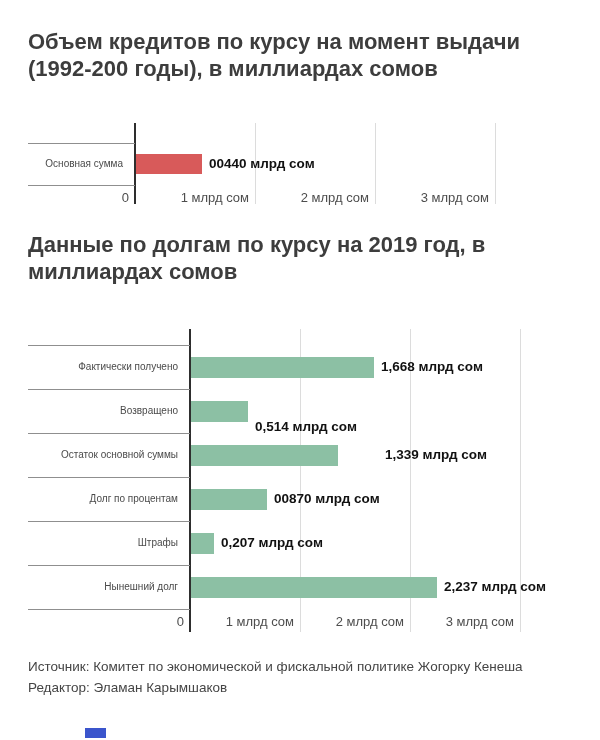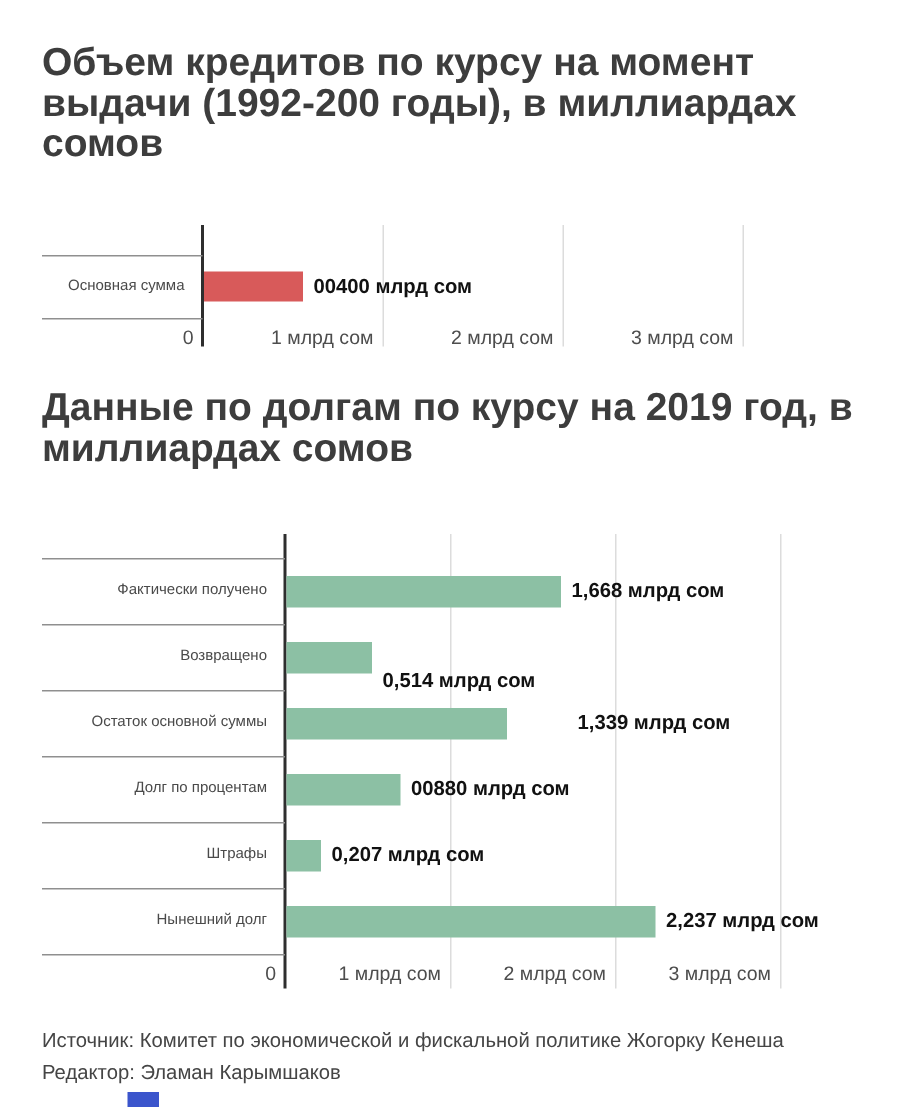--- a/index.html
+++ b/index.html
@@ -6,21 +6,21 @@
   .page{
     position:relative;
     width:600px;height:740px;
     background:#ffffff;
     overflow:hidden;
     font-family:"Liberation Sans","DejaVu Sans",sans-serif;
   }
   .chart-title{
     margin:0 0 0 28px;
     width:552px;
-    font-size:26px;
+    font-size:22px;
     line-height:27px;
     font-weight:700;
     color:#3d3d3d;
     letter-spacing:0;
   }
   .title-1{padding-top:28px;}
   .title-2{padding-top:27px;}
   .chart{
     position:relative;
     margin-left:28px;
@@ -74,21 +74,21 @@
   <h2 class="chart-title title-1">Объем кредитов по курсу на момент выдачи (1992-200 годы), в миллиардах сомов</h2>
 
   <div class="chart chart-1" style="height: 81px;">
       <div class="axisline" style="left: 106px; height: 81px;"></div>
       <div class="gridline" style="left: 227px; height: 81px;"></div>
       <div class="gridline" style="left: 347px; height: 81px;"></div>
       <div class="gridline" style="left: 467px; height: 81px;"></div>
       <div class="rowline" style="top: 20px; width: 107px;"></div>
       <div class="cat" style="top: 20px; width: 95px; height: 42px; line-height: 42px;">Основная сумма</div>
       <div class="bar" style="left: 108px; top: 31px; width: 66px; height: 20px; background: rgb(216, 90, 90);"></div>
-      <div class="val" style="left: 181px; top: 20px; height: 42px; line-height: 42px;">00400 млрд сом</div>
+      <div class="val" style="left: 181px; top: 20px; height: 42px; line-height: 42px;">00440 млрд сом</div>
       <div class="rowline" style="top: 62px; width: 107px;"></div>
       <div class="tick" style="left: -99px; top: 67px;">0</div>
       <div class="tick" style="left: 21px; top: 67px;">1 млрд сом</div>
       <div class="tick" style="left: 141px; top: 67px;">2 млрд сом</div>
       <div class="tick" style="left: 261px; top: 67px;">3 млрд сом</div>
     </div>
 
   <h2 class="chart-title title-2">Данные по долгам по курсу на 2019 год, в миллиардах сомов</h2>
 
   <div class="chart chart-2" style="height: 303px;">
@@ -104,21 +104,21 @@
       <div class="cat" style="top: 60px; width: 150px; height: 44px; line-height: 44px; text-align: right;">Возвращено</div>
       <div class="bar" style="left: 163px; top: 72px; width: 57px; height: 21px; background: rgb(140, 192, 164);"></div>
       <div class="val" style="left: 227px; top: 76px; height: 44px; line-height: 44px;">0,514 млрд сом</div>
       <div class="rowline" style="top: 104px; width: 162px;"></div>
       <div class="cat" style="top: 104px; width: 150px; height: 44px; line-height: 44px;">Остаток основной суммы</div>
       <div class="bar" style="left: 163px; top: 116px; width: 147px; height: 21px; background: rgb(140, 192, 164);"></div>
       <div class="val" style="left: 317px; top: 104px; height: 44px; line-height: 44px; margin-left: 40px;">1,339 млрд сом</div>
       <div class="rowline" style="top: 148px; width: 162px;"></div>
       <div class="cat" style="top: 148px; width: 150px; height: 44px; line-height: 44px;">Долг по процентам</div>
       <div class="bar" style="left: 163px; top: 160px; width: 76px; height: 21px; background: rgb(140, 192, 164);"></div>
-      <div class="val" style="left: 246px; top: 148px; height: 44px; line-height: 44px;">00880 млрд сом</div>
+      <div class="val" style="left: 246px; top: 148px; height: 44px; line-height: 44px;">00870 млрд сом</div>
       <div class="rowline" style="top: 192px; width: 162px;"></div>
       <div class="cat" style="top: 192px; width: 150px; height: 44px; line-height: 44px;">Штрафы</div>
       <div class="bar" style="left: 163px; top: 204px; width: 23px; height: 21px; background: rgb(140, 192, 164);"></div>
       <div class="val" style="left: 193px; top: 192px; height: 44px; line-height: 44px;">0,207 млрд сом</div>
       <div class="rowline" style="top: 236px; width: 162px;"></div>
       <div class="cat" style="top: 236px; width: 150px; height: 44px; line-height: 44px;">Нынешний долг</div>
       <div class="bar" style="left: 163px; top: 248px; width: 246px; height: 21px; background: rgb(140, 192, 164);"></div>
       <div class="val" style="left: 416px; top: 236px; height: 44px; line-height: 44px;">2,237 млрд сом</div>
       <div class="rowline" style="top: 280px; width: 162px;"></div>
       <div class="tick" style="left: -44px; top: 285px;">0</div>

